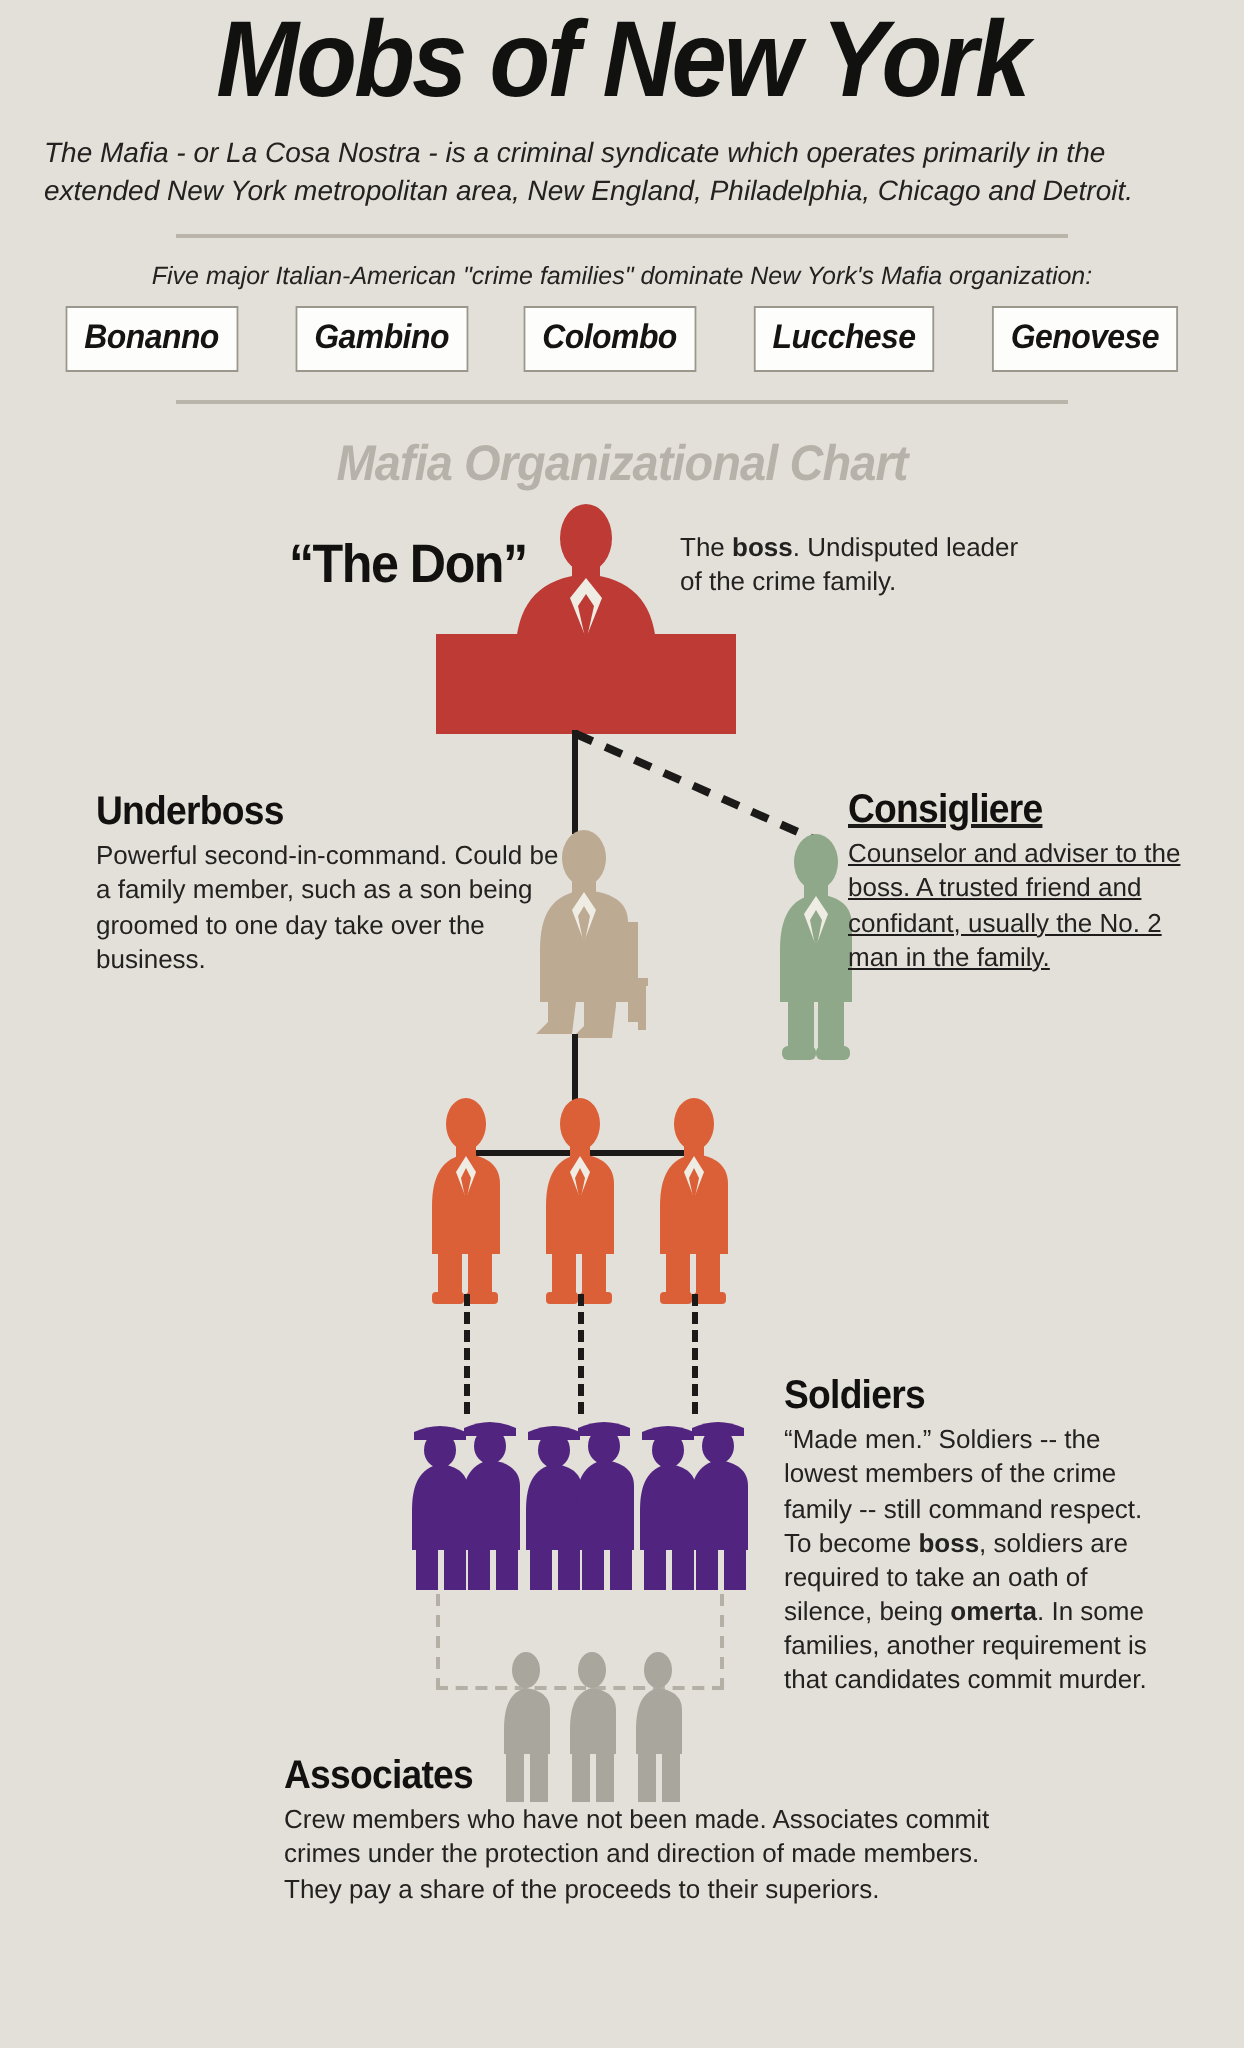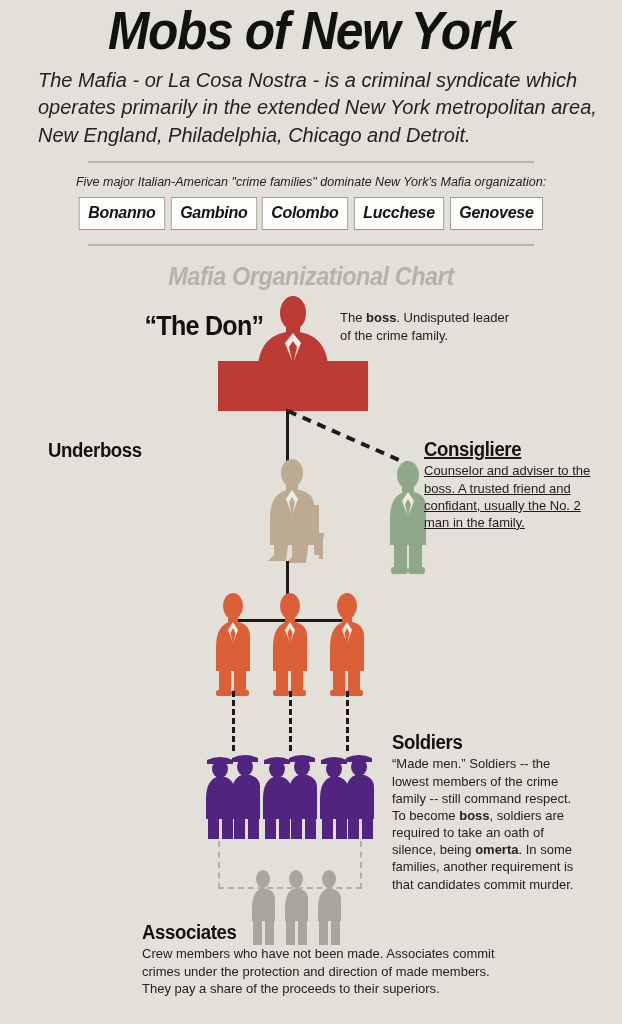--- a/index.html
+++ b/index.html
@@ -26,44 +26,44 @@
     font-size: 54px;
     font-weight: bold;
     letter-spacing: -1.5px;
     text-align: center;
     line-height: 1.05;
     margin: 0;
     color: #111110;
     transform: scaleX(0.92);
   }
   .intro {
-    font-size: 20px;
+    font-size: 14px;
     line-height: 1.38;
     text-align: left;
-    margin: 8px 2px 0 20px;
+    margin: 8px 2px 0 4px;
     color: #232220;
   }
 
   .divider {
     height: 2px;
     background: #b9b5ab;
     margin: 12px 70px 0 70px;
   }
 
   .families-intro {
     font-size: 12.5px;
     text-align: center;
     margin: 12px 0 8px 0;
     color: #232220;
   }
 
   .families-row {
     display: flex;
     justify-content: center;
-    gap: 0;
+    gap: 23px;
     padding: 0 12px;
   }
   .family-box {
     background: #fdfdfb;
     border: 1.5px solid #9b978d;
     padding: 5px 9px 6px 9px;
     font-size: 17px;
     font-weight: bold;
     letter-spacing: -0.3px;
     color: #151413;
@@ -183,20 +183,21 @@
   <div class="line-solid" style="left:286px; top:118px; width:3px; height:52px;"></div>
 
   <div style="left:286px; top:118px;">
     <svg width="130" height="60" viewBox="0 0 130 60">
       <line x1="2" y1="2" x2="122" y2="55" stroke="#1b1a18" stroke-width="4" stroke-dasharray="9,7"></line>
     </svg>
   </div>
 
   <div style="left:48px; top:148px; width:240px;">
     <p class="role-head">Underboss</p>
+    <p class="role-body">Powerful second-in-command. Could be a family member, such as a son being groomed to one day take over the business.</p>
   </div>
 
   <div style="left:262px; top:168px;">
     <svg width="75" height="110" viewBox="0 0 75 110">
 
       <ellipse cx="30" cy="14" rx="11" ry="14" fill="#bdaa93"></ellipse>
       <rect x="24" y="25" width="12" height="9" fill="#bdaa93"></rect>
 
       <path d="M30 30 C14 32 8 42 8 60 L8 86 L52 86 L52 46 C52 36 44 31 30 30 Z" fill="#bdaa93"></path>
 

